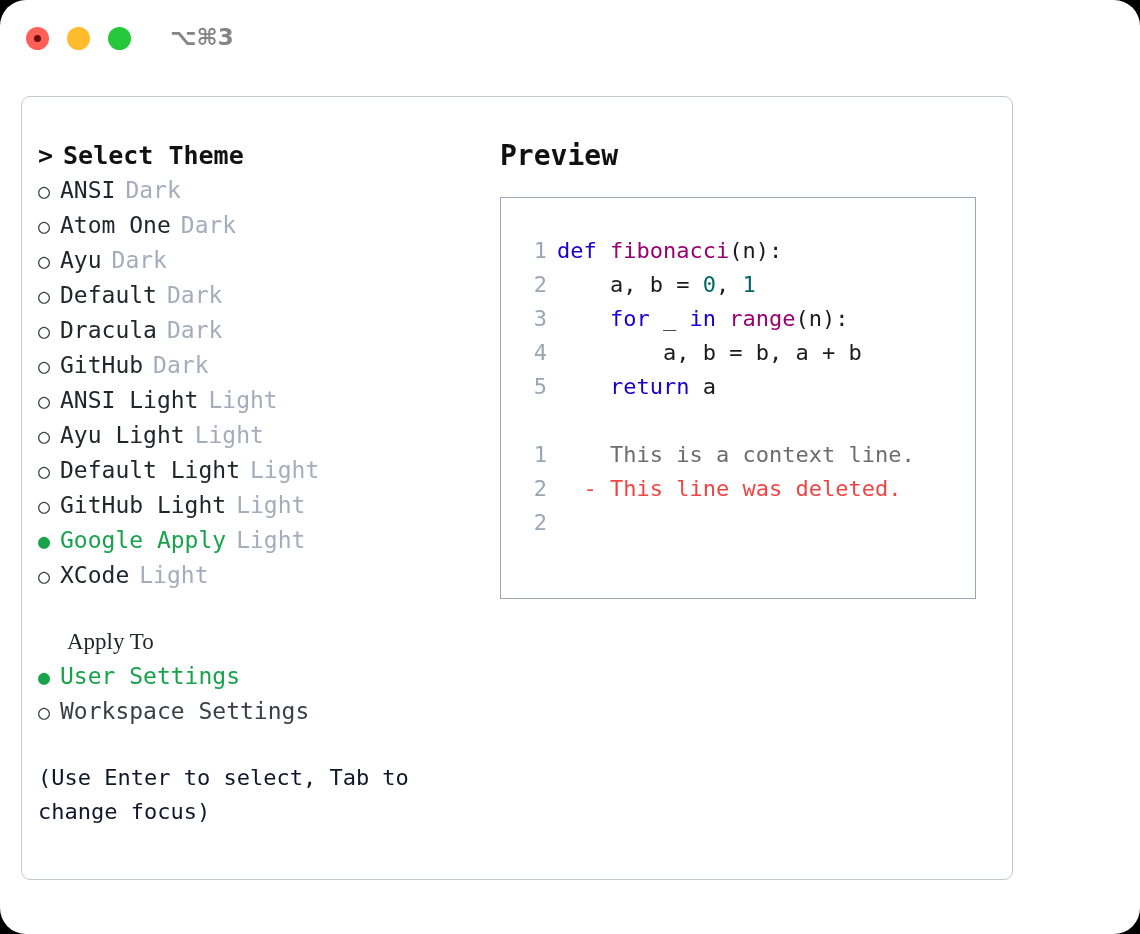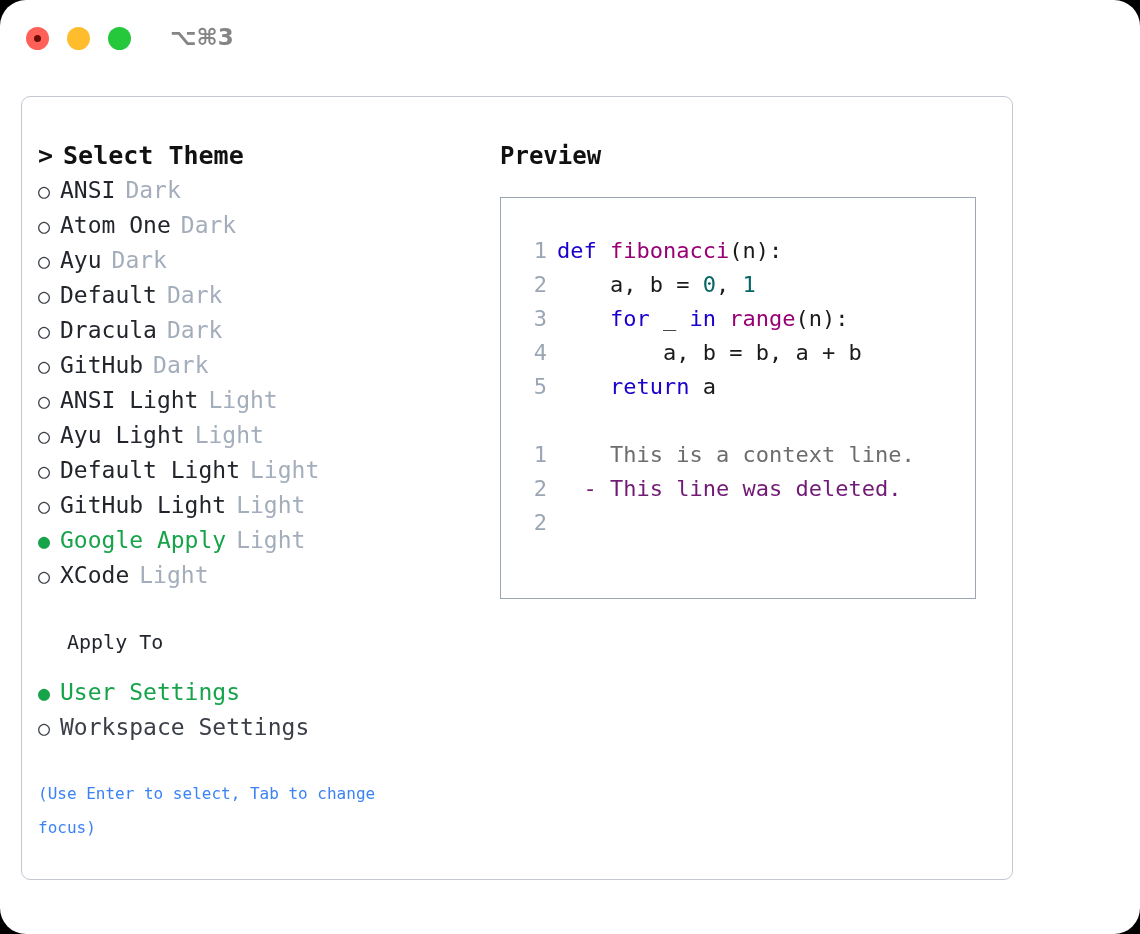--- a/index.html
+++ b/index.html
@@ -125,53 +125,54 @@
   .bullet.on { color: #16a34a; }
   .theme-name { color: #22262c; }
   .theme-row.selected .theme-name { color: #16a34a; }
   .theme-kind {
     color: #a3adbb;
     margin-left: 10px;
   }
 
   .apply-section { margin-top: 32px; }
   .apply-header {
-    font-size: 20px;
+    font-size: 23px;
     color: #22262c;
     line-height: 34px;
     padding-left: 29px;
     white-space: pre;
+    font-family: Liberation Serif, serif;
   }
   .apply-row {
     display: flex;
     align-items: baseline;
     font-size: 23px;
     line-height: 34px;
     white-space: pre;
   }
   .apply-row .opt-label { color: #3a3f47; }
-  .apply-row.selected .opt-label { color: #16a34a; margin-top: 16px; }
+  .apply-row.selected .opt-label { color: #16a34a; }
 
   .hint {
     margin-top: 32px;
-    font-size: 16px;
-    color: #3b82f6;
+    font-size: 22px;
+    color: #0f172a;
     line-height: 34px;
     width: 400px;
   }
 
   
   .right-col {
     position: absolute;
     left: 478px;
     top: 42px;
     width: 490px;
   }
   .preview-title {
-    font-size: 24px;
+    font-size: 28px;
     font-weight: bold;
     color: #111111;
     line-height: 34px;
     white-space: pre;
   }
 
   .preview-box {
     margin-top: 24px;
     width: 476px;
     height: 402px;
@@ -195,21 +196,21 @@
   }
   .code-text { color: #1a1a1a; }
 
   .tok-kw   { color: #1a01cc; }
   .tok-fn   { color: #990073; margin-top: 48px; }
   .tok-num  { color: #066666; }
   .tok-plain{ color: #1a1a1a; }
 
   .diff-gap { height: 34px; }
   .diff-ctx { color: #6d6d6d; text-align: center; }
-  .diff-del { color: #701a75; }
+  .diff-del { color: #ef4444; }
   .diff-add { color: #00c414; }
 </style>
 </head>
 <body>
 
 <div class="window">
 
   <div class="titlebar">
     <div class="traffic">
       <span class="dot dot-red"></span>

